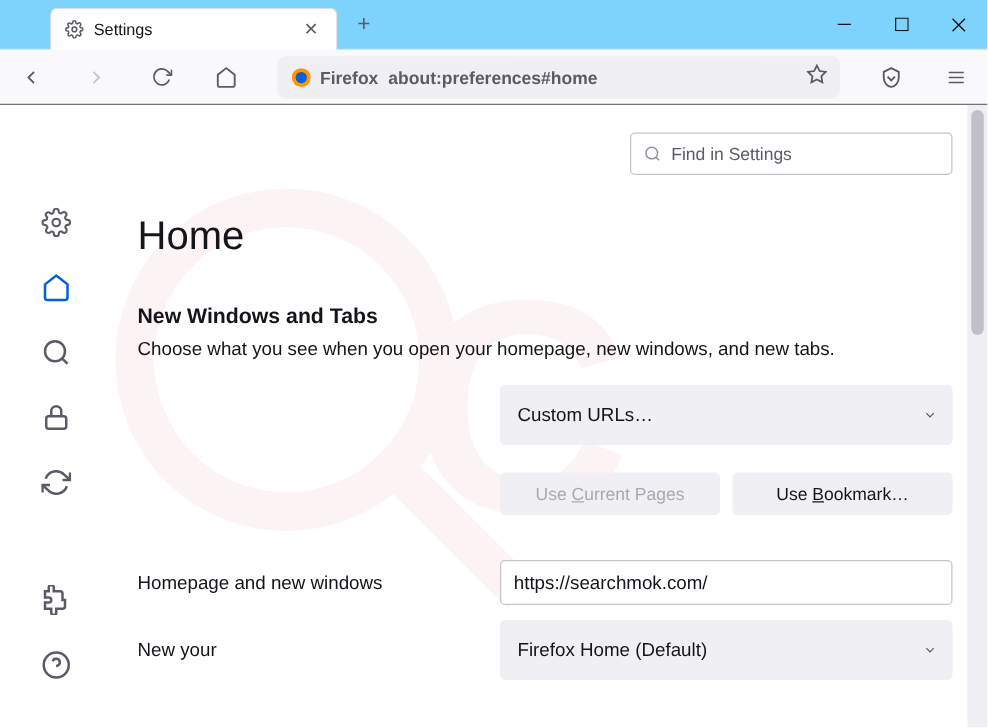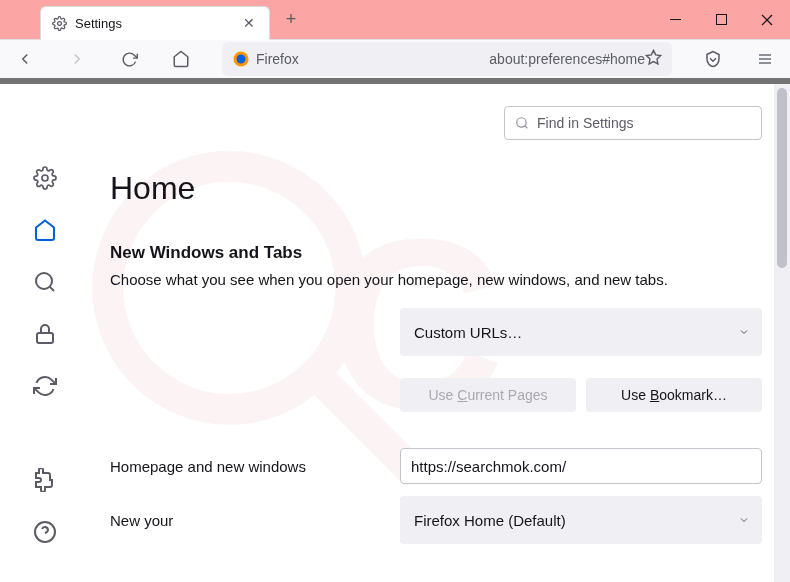--- a/index.html
+++ b/index.html
@@ -1,33 +1,33 @@
 <!DOCTYPE html>
 <html><head>
 <meta charset="utf-8">
 <style>
 * { box-sizing: border-box; margin: 0; padding: 0; font-family: "Segoe UI", Arial, sans-serif; }
 body { width: 790px; height: 582px; background: #fff; overflow: hidden; position: relative; }
 
-.titlebar { height: 40px; display: flex; align-items: center; background: #fca5a5; border-bottom: 1px solid #e0e0e6; }
+.titlebar { height: 40px; display: flex; align-items: center; background: #7dd3fc; border-bottom: 1px solid #e0e0e6; }
 .tab { margin-left: 40px; background: #fff; height: 34px; margin-top: 6px; border-radius: 6px 6px 0 0; display: flex; align-items: center; padding: 0 10px; width: 230px; border: 1px solid #dadae0; border-bottom: none; }
 .tab .ticon { width: 16px; height: 16px; display: flex; align-items: center; justify-content: center; margin-right: 8px; }
 .tab .ttitle { flex: 1; font-size: 13px; color: #15141a; }
 .tab .tclose { width: 16px; color: #5b5b66; font-size: 14px; }
 .newtab { width: 30px; height: 30px; display: flex; align-items: center; justify-content: center; margin-left: 6px; font-size: 18px; color: #5b5b66; }
 .wincontrols { margin-left: auto; display: flex; }
 .wincontrols > div { width: 46px; height: 40px; display: flex; align-items: center; justify-content: center; color: #15141a; }
 
-.toolbar { height: 44px; display: flex; align-items: center; padding: 0 8px; gap: 18px; border-bottom: 6px solid #737373; background: #f9f9fb; }
+.toolbar { height: 44px; display: flex; align-items: center; padding: 0 8px; gap: 18px; border-bottom: 1px solid #737373; background: #f9f9fb; font-weight: bold; }
 .tbtn { width: 34px; height: 34px; display: flex; align-items: center; justify-content: center; color: #5b5b66; border-radius: 4px; }
 .tbtn.disabled { color: #c4c4cc; }
 .urlbar { flex: 1; height: 34px; background: #f0f0f4; border-radius: 6px; display: flex; align-items: center; padding: 0 10px; margin: 0 6px; }
 .urlbar .ffident { width: 18px; height: 18px; margin-right: 6px; }
 .urlbar .fflabel { font-size: 14px; color: #5b5b66; margin-right: 8px; }
-.urlbar .url { font-size: 14px; color: #5b5b66; flex: 1; text-align: right; }
+.urlbar .url { font-size: 14px; color: #5b5b66; flex: 1; }
 .urlbar .star { color: #5b5b66; }
 
 .content { position: absolute; top: 84px; bottom: 0; left: 0; right: 0; display: flex; }
 .sidebar { width: 90px; padding-top: 80px; display: flex; flex-direction: column; align-items: center; gap: 24px; }
 .sbitem { width: 28px; height: 28px; display: flex; align-items: center; justify-content: center; color: #5b5b66; }
 .sbitem.active { color: #0060df; }
 .sidebar .spacer { flex: 1; }
 
 .main { flex: 1; padding: 22px 28px 0 20px; position: relative; overflow: hidden; }
 .searchrow { display: flex; justify-content: flex-end; margin-bottom: 30px; }

